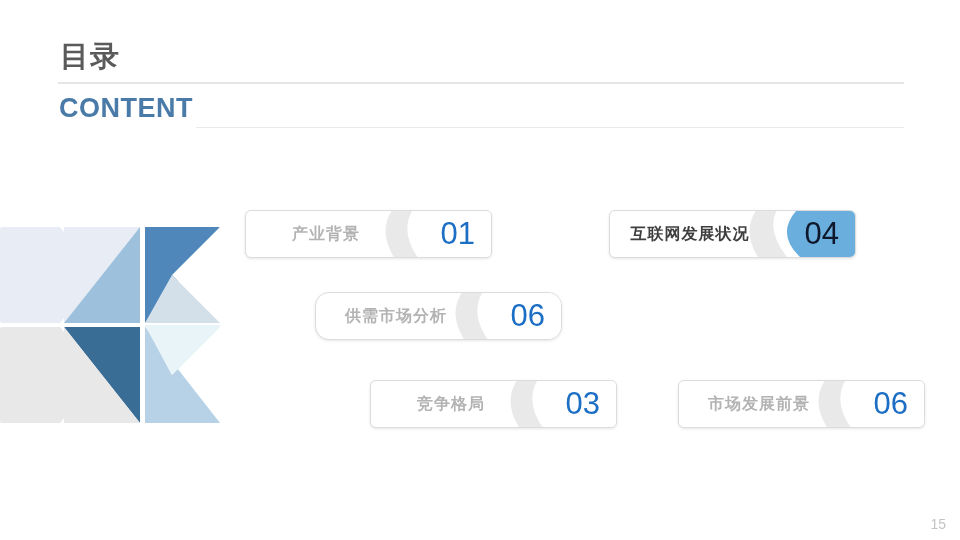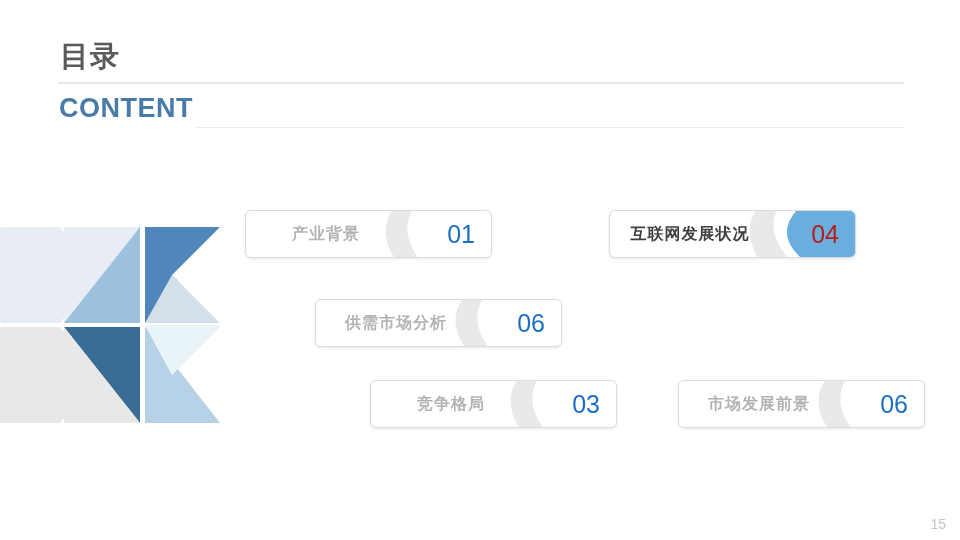--- a/index.html
+++ b/index.html
@@ -108,36 +108,36 @@
     color: #b3b3b3;
     letter-spacing: 1px;
     white-space: nowrap;
   }
   .card-number {
     position: absolute;
     right: 16px;
     top: 0;
     height: 46px;
     line-height: 46px;
-    font-size: 25px;
+    font-size: 31px;
     color: #1c6fc4;
     letter-spacing: 0px;
     font-weight: normal;
   }
   
   .content-card.is-active .card-label {
     color: #3f3f3f;
   }
   .content-card.is-active .card-number {
-    color: #b91c1c;
+    color: #0f172a;
   }
 
   
   #card-01 { left: 245px; top: 210px; }
-  #card-02 { left: 315px; top: 299px; }
+  #card-02 { left: 315px; top: 292px; border-radius: 14px; }
   #card-03 { left: 370px; top: 380px; }
   #card-04 { left: 609px; top: 210px; text-decoration: underline; }
   #card-05 { left: 628px; top: 295px; }
   #card-06 { left: 678px; top: 380px; text-decoration: underline; }
 
   
   #page-number {
     position: absolute;
     right: 14px;
     bottom: 8px;

